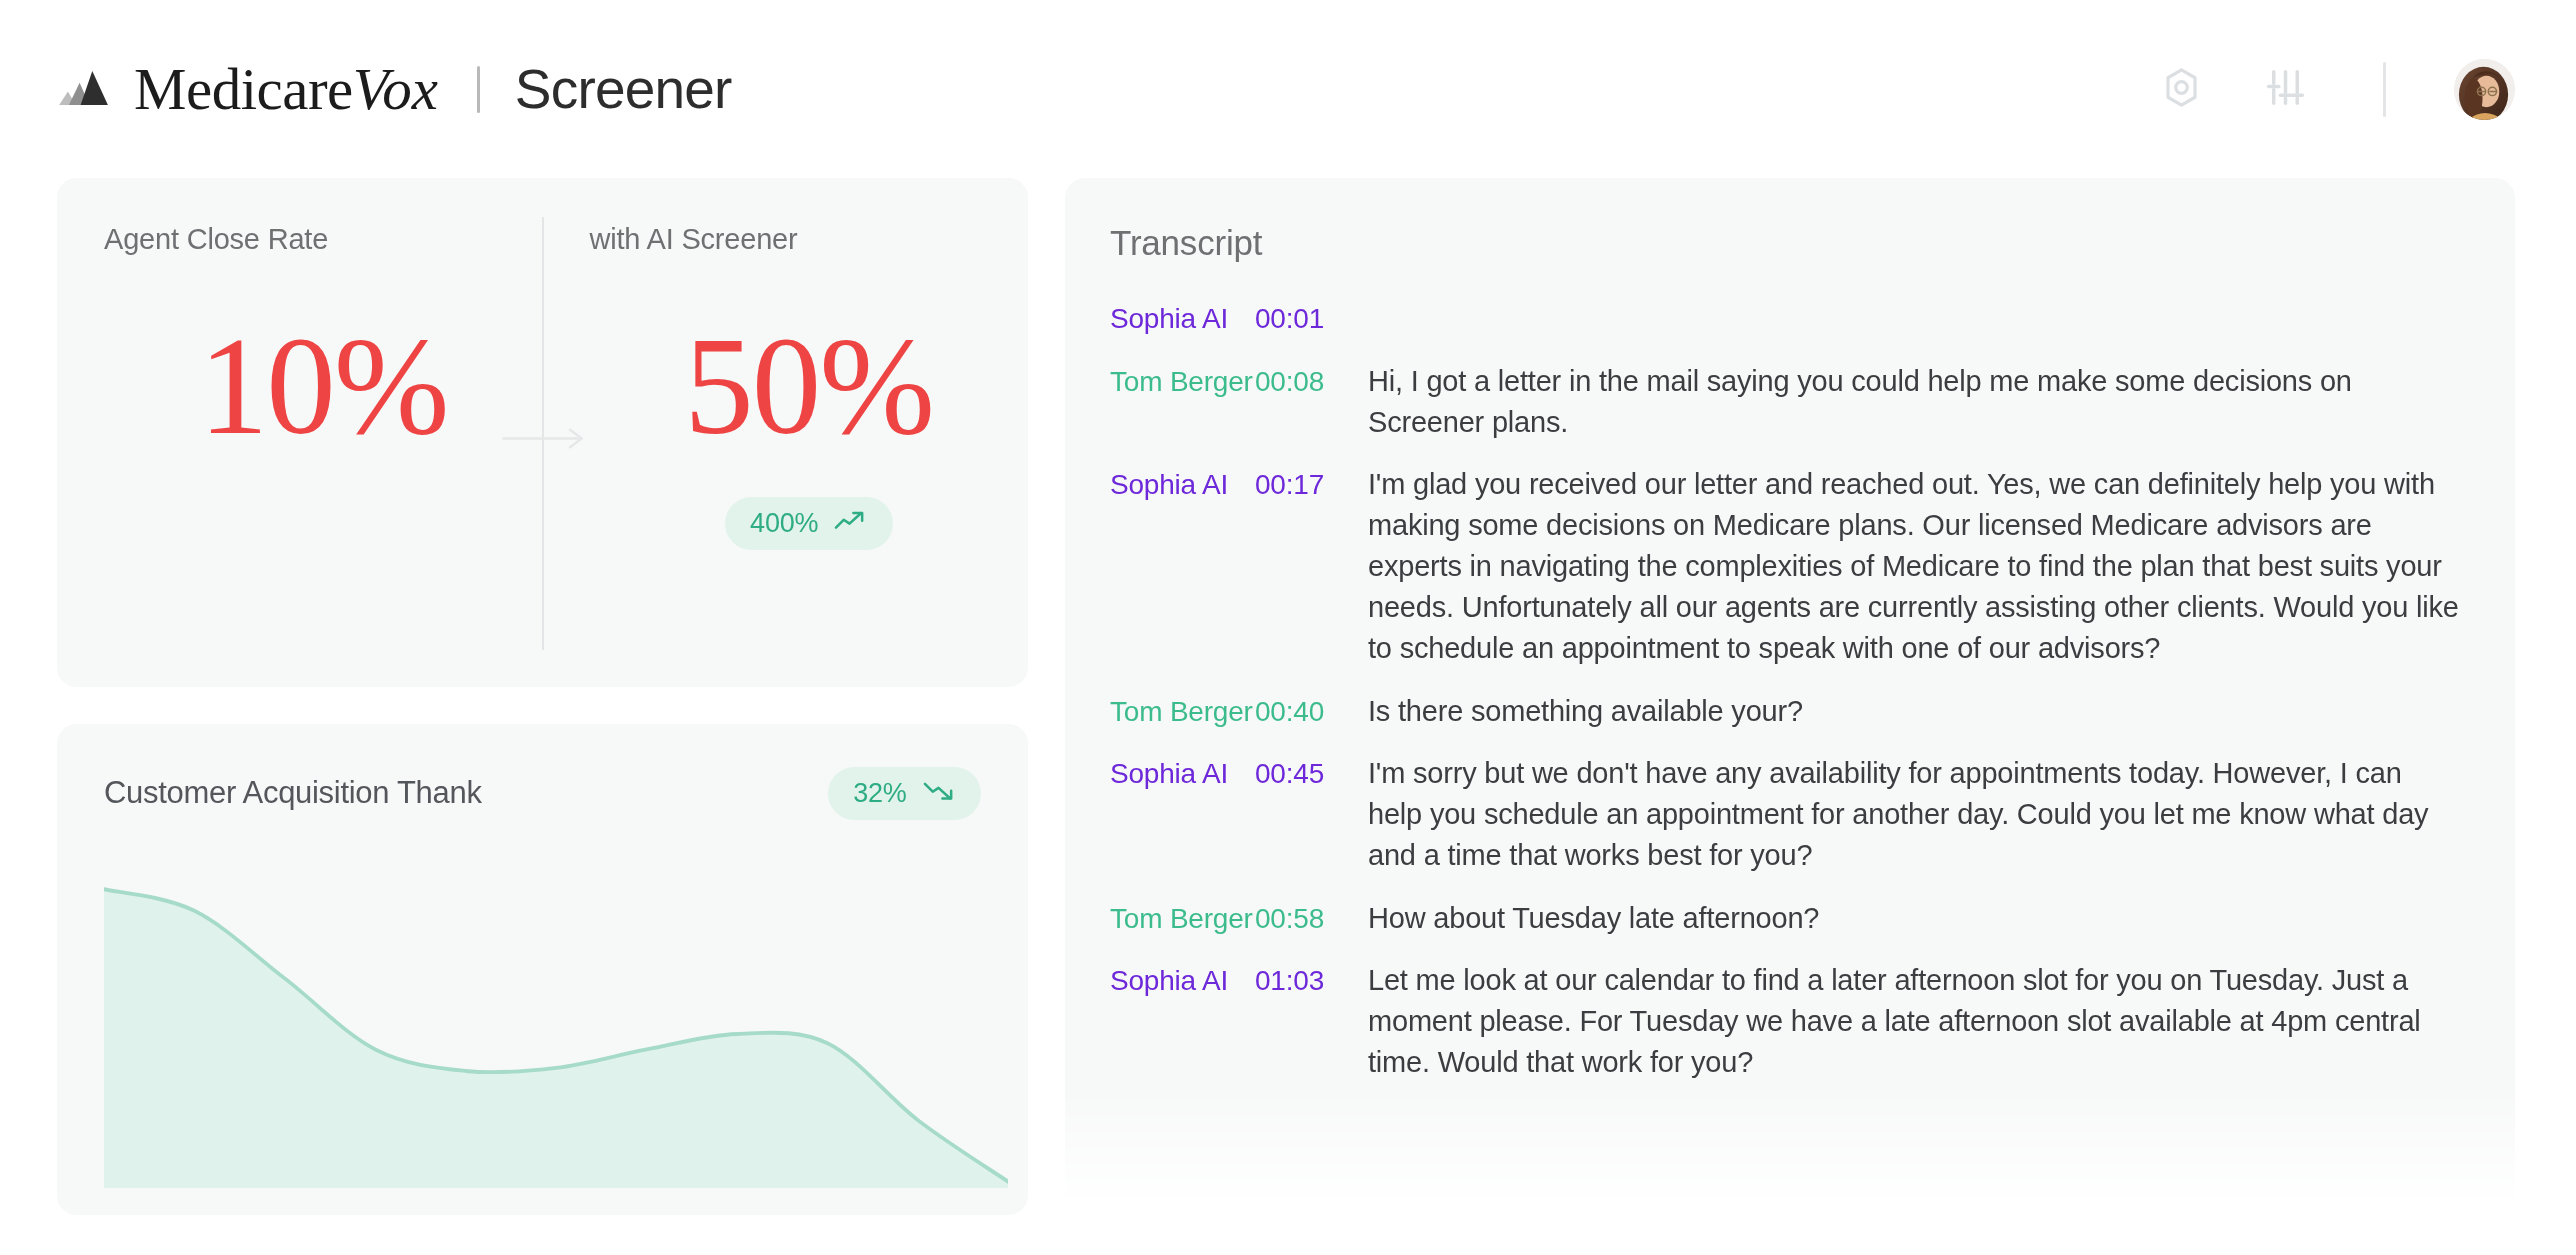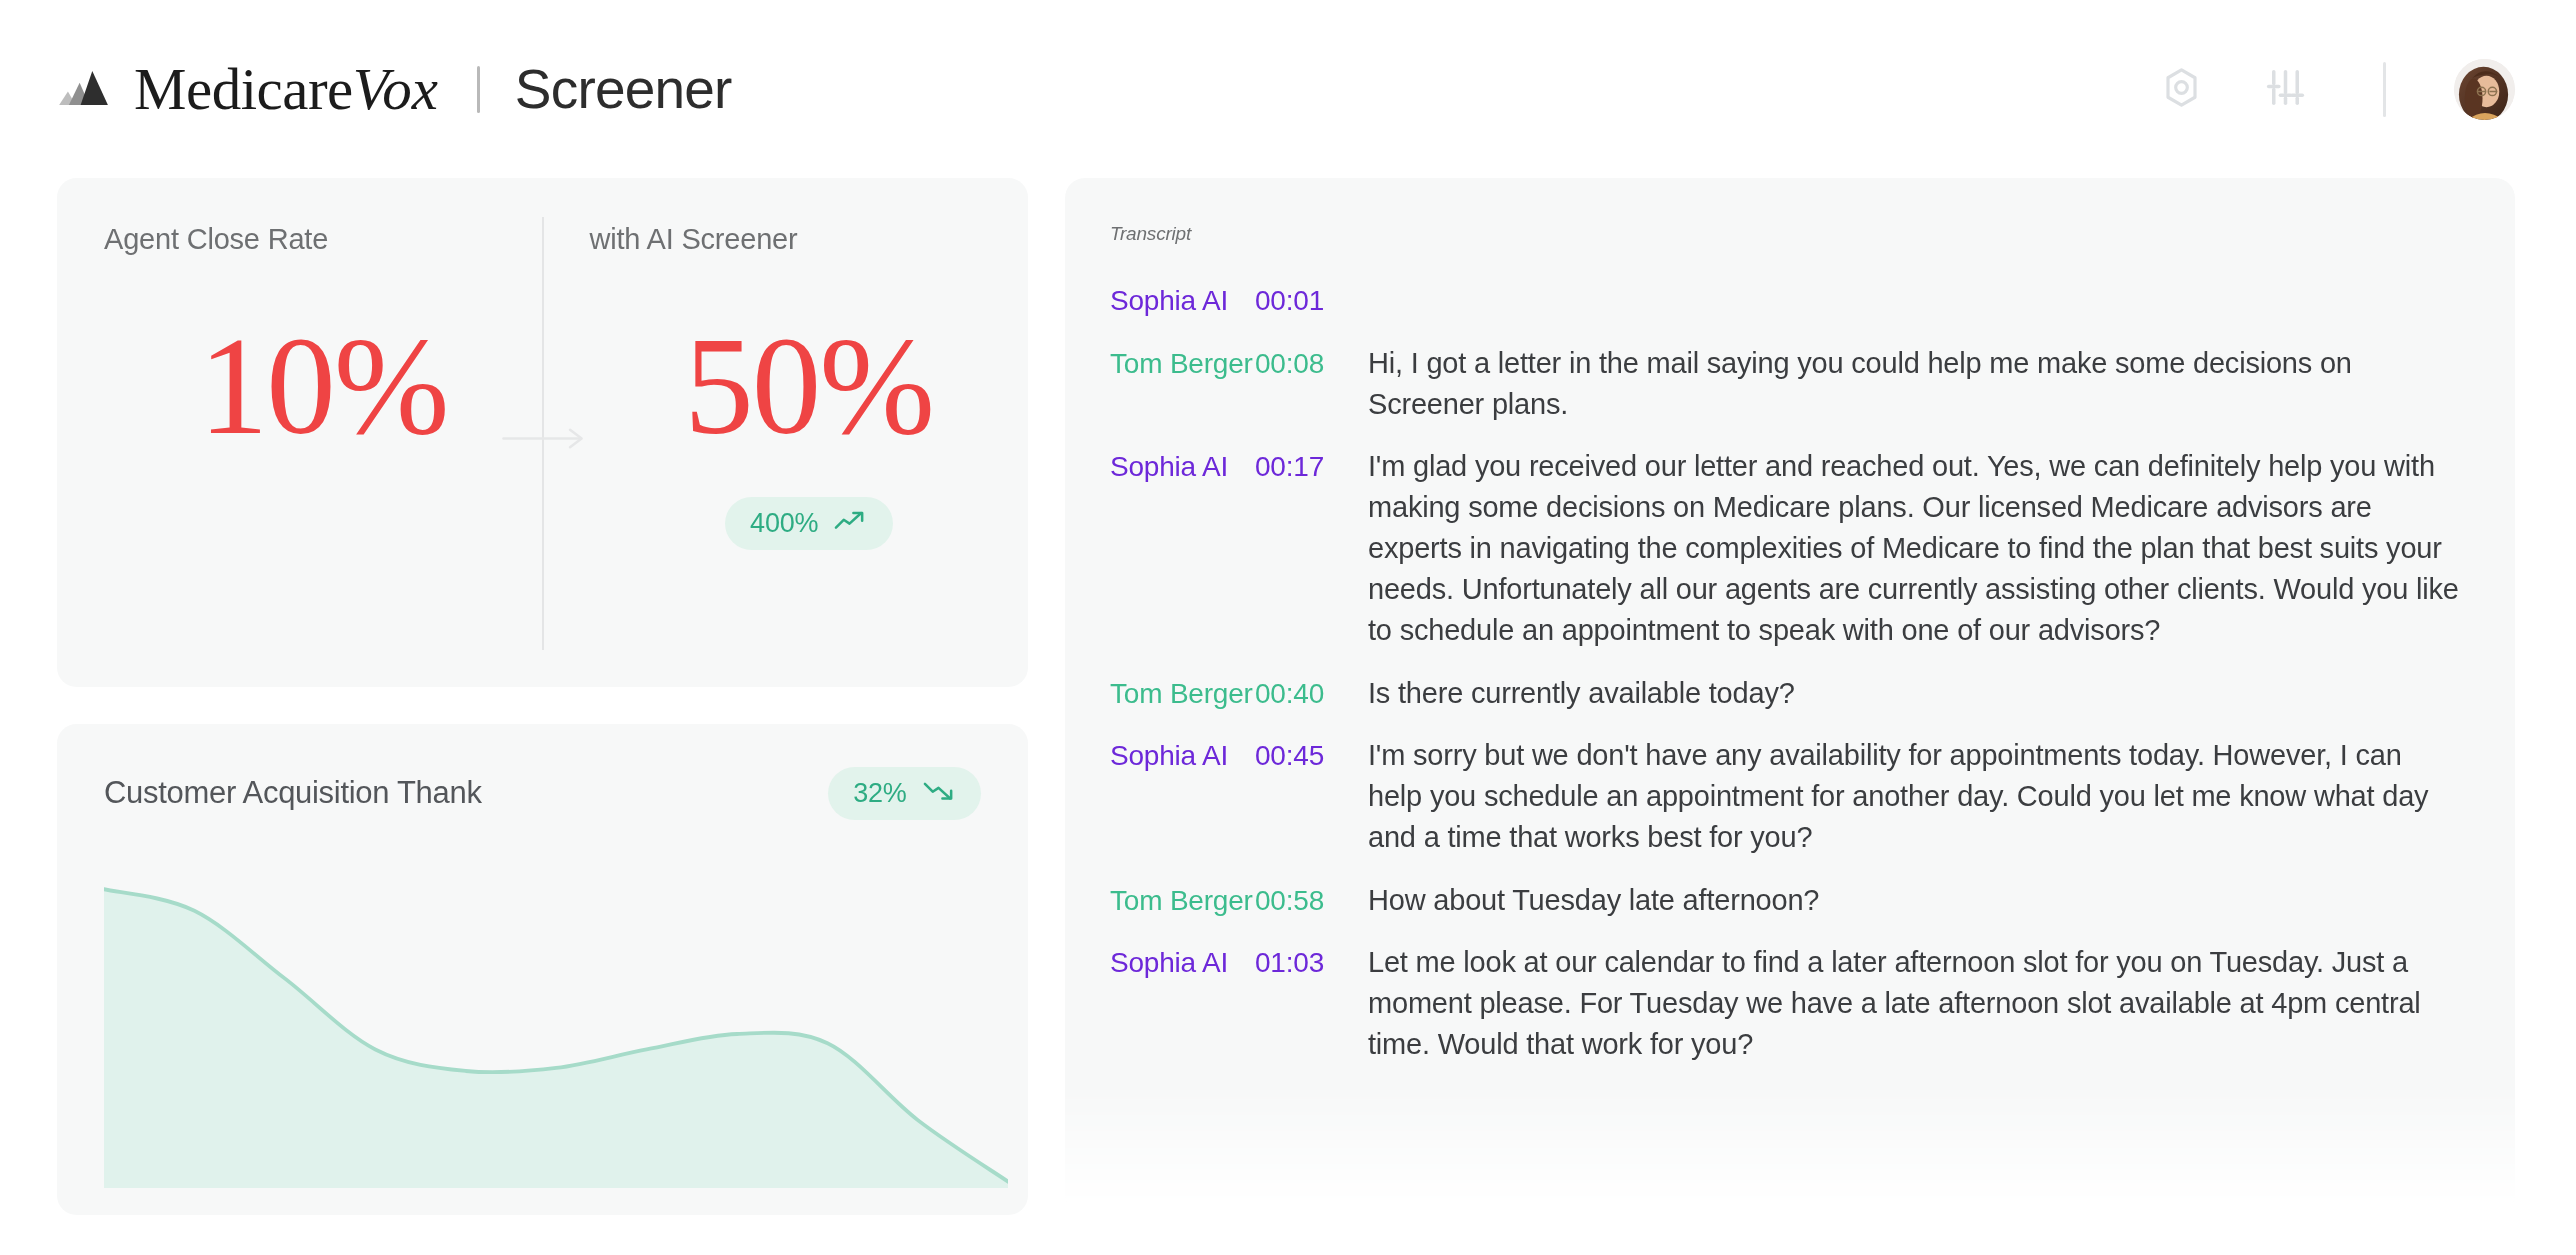--- a/index.html
+++ b/index.html
@@ -192,25 +192,24 @@
   
   .transcript-card {
     height: 1037px;
     padding: 45px 0 0 0;
     position: relative;
     overflow: hidden;
     -webkit-mask-image: linear-gradient(to bottom, #000 0, #000 88%, rgba(0,0,0,0) 99%);
             mask-image: linear-gradient(to bottom, #000 0, #000 88%, rgba(0,0,0,0) 99%);
   }
   .transcript-title {
-    font-size: 19px;
+    font-size: 35px;
     color: #6e7072;
     letter-spacing: -0.2px;
     padding-left: 45px;
-    font-style: italic;
   }
   .transcript-list {
     margin-top: 35px;
     padding-left: 45px;
     padding-right: 55px;
   }
   .t-row {
     display: flex;
     align-items: flex-start;
     margin-bottom: 21.5px;
@@ -386,21 +385,21 @@
             <div class="t-text">Hi, I got a letter in the mail saying you could help me make some decisions on Screener plans.</div>
           </div>
           <div class="t-row">
             <div class="t-speaker spk-ai">Sophia AI</div>
             <div class="t-time spk-ai">00:17</div>
             <div class="t-text">I'm glad you received our letter and reached out. Yes, we can definitely help you with making some decisions on Medicare plans. Our licensed Medicare advisors are experts in navigating the complexities of Medicare to find the plan that best suits your needs. Unfortunately all our agents are currently assisting other clients. Would you like to schedule an appointment to speak with one of our advisors?</div>
           </div>
           <div class="t-row">
             <div class="t-speaker spk-user">Tom Berger</div>
             <div class="t-time spk-user">00:40</div>
-            <div class="t-text">Is there currently available today?</div>
+            <div class="t-text">Is there something available your?</div>
           </div>
           <div class="t-row">
             <div class="t-speaker spk-ai">Sophia AI</div>
             <div class="t-time spk-ai">00:45</div>
             <div class="t-text">I'm sorry but we don't have any availability for appointments today. However, I can help you schedule an appointment for another day. Could you let me know what day and a time that works best for you?</div>
           </div>
           <div class="t-row">
             <div class="t-speaker spk-user">Tom Berger</div>
             <div class="t-time spk-user">00:58</div>
             <div class="t-text">How about Tuesday late afternoon?</div>

